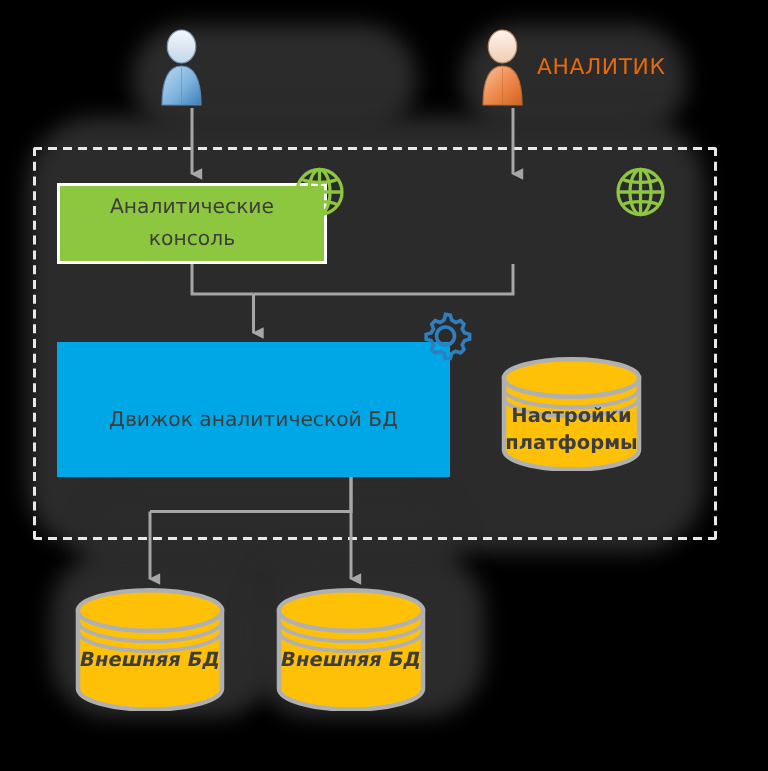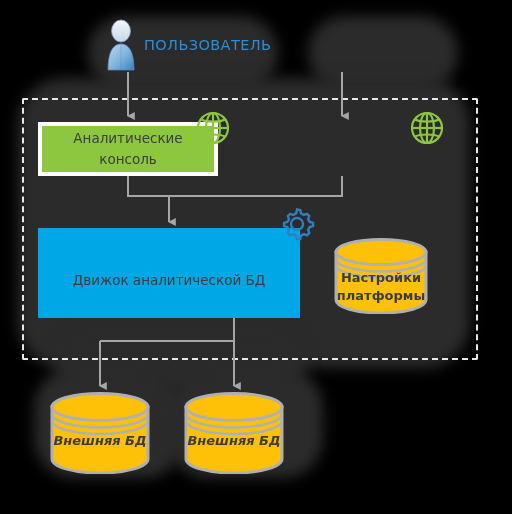--- a/index.html
+++ b/index.html
@@ -67,21 +67,21 @@
     flex-direction: column;
     align-items: center;
     justify-content: center;
     text-align: center;
     color: #3d3d3d;
     font-size: 13.5px;
     line-height: 1.55;
   }
   .card-green {
     background: #8dc63f;
-    border: 4px solid #ffffff;
+    border: 2px solid #ffffff;
   }
   .card-dash { left: 38px;  top: 122px; width: 180px; height: 54px; }
   .card-cons { left: 252px; top: 122px; width: 180px; height: 54px; }
 
   
   .globe { position: absolute; }
   .globe-left  { left: 192px; top: 107px; }
   .globe-right { left: 406px; top: 107px; }
 
   
@@ -196,23 +196,41 @@
         <linearGradient id="gUserBody" x1="0" y1="0" x2="1" y2="1">
           <stop offset="0" stop-color="#bcd9f0"></stop>
             <stop offset="0.55" stop-color="#7eb3de"></stop>
           <stop offset="1" stop-color="#3b7fbd"></stop>
         </linearGradient>
       </defs>
       <ellipse cx="17" cy="13" rx="9.5" ry="11" fill="url(#gUserHead)" stroke="#7f9ab3" stroke-width="0.8"></ellipse>
       <path d="M4,52 C4,34 9,26 17,26 C25,26 30,34 30,52 Z" fill="url(#gUserBody)" stroke="#5c86ab" stroke-width="0.8"></path>
       <path d="M17,27 L17,52" stroke="#5c86ab" stroke-width="0.7" opacity="0.5"></path>
     </svg>
-    <span class="actor-label lbl-user">ПОЛЬЗОВАТЕЛЬ</span>
-  </div>
-
+  </div>
+
+  <div class="actor actor-analyst">
+    <svg width="34" height="54" viewBox="0 0 34 54">
+      <defs>
+        <linearGradient id="gAnHead" x1="0" y1="0" x2="0" y2="1">
+          <stop offset="0" stop-color="#fdf4ee"></stop>
+            <stop offset="1" stop-color="#f0cdb2"></stop>
+        </linearGradient>
+        <linearGradient id="gAnBody" x1="0" y1="0" x2="1" y2="1">
+          <stop offset="0" stop-color="#f8c4a0"></stop>
+            <stop offset="0.5" stop-color="#ef8b4d"></stop>
+          <stop offset="1" stop-color="#d0631f"></stop>
+        </linearGradient>
+      </defs>
+      <ellipse cx="17" cy="13" rx="9.5" ry="11" fill="url(#gAnHead)" stroke="#b08868" stroke-width="0.8"></ellipse>
+      <path d="M4,52 C4,34 9,26 17,26 C25,26 30,34 30,52 Z" fill="url(#gAnBody)" stroke="#b86a33" stroke-width="0.8"></path>
+      <path d="M17,27 L17,52" stroke="#b86a33" stroke-width="0.7" opacity="0.5"></path>
+    </svg>
+    <span class="actor-label lbl-analyst">АНАЛИТИК</span>
+  </div>
 
   <div class="card card-green card-dash">
     <span>Аналитические</span>
     <span>консоль</span>
   </div>
   <svg class="globe globe-left" width="42" height="42" viewBox="0 0 42 42">
     <g fill="none" stroke="#8dc63f" stroke-width="2.2">
       <circle cx="21" cy="21" r="15"></circle>
       <ellipse cx="21" cy="21" rx="7" ry="15"></ellipse>
       <line x1="21" y1="6" x2="21" y2="36"></line>

